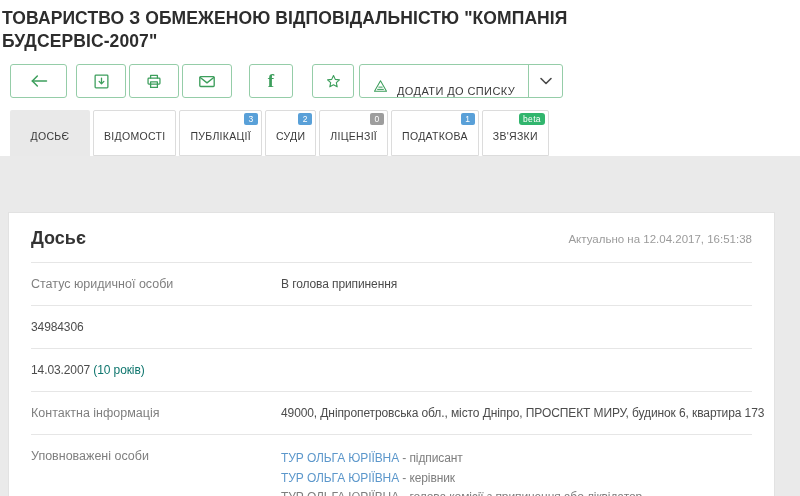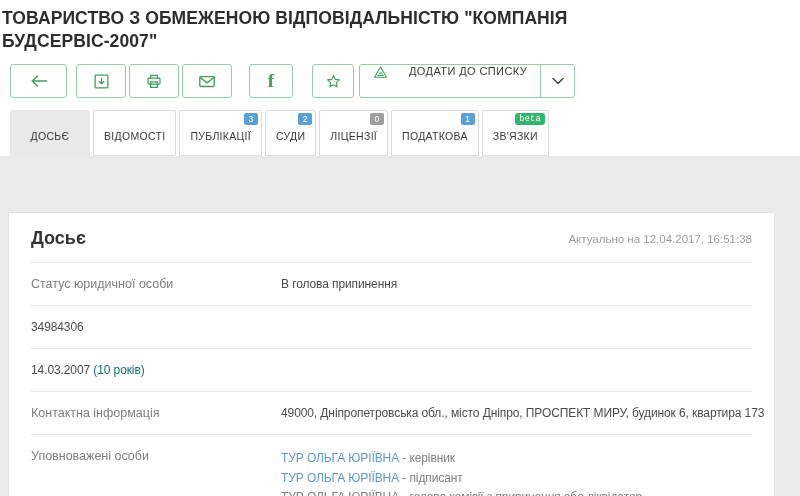--- a/index.html
+++ b/index.html
@@ -24,42 +24,42 @@
   .tbtn svg { display:block; }
   .b-back { width:57px; margin-right:9px; }
   .b-down { width:50px; margin-right:3px; }
   .b-print{ width:50px; margin-right:3px; }
   .b-mail { width:50px; margin-right:17px; }
   .b-fb   { width:44px; margin-right:19px; font-family:"Liberation Serif",serif;
             font-size:19px; font-weight:bold; }
   .b-star { width:42px; margin-right:5px; }
   .add-group { display:flex; align-items:stretch; height:34px;
     border:1px solid var(--button-border); border-radius:3px; background:#fff; }
-  .add-main { display:flex; align-items:flex-start; gap:21px; padding:0 13px;
+  .add-main { display:flex; align-items:flex-end; gap:9px; padding:0 13px;
     cursor:pointer; }
   .add-label { font-size:11px; color:#3a3a3a; letter-spacing:.4px; white-space:nowrap; }
   .add-caret { width:34px; display:flex; align-items:center; justify-content:center;
     border-left:1px solid var(--button-border); cursor:pointer; color:#4a4a4a; }
   
   .tabstrip { margin-top:12px; padding-left:10px; display:flex; gap:3px; height:46px; }
   .tab {
     position:relative; background:#fff; border:1px solid #dcdcdc;
     border-radius:2px 2px 0 0; display:flex; align-items:center; justify-content:center;
     padding:0 10px; cursor:pointer; font-size:10.5px; color:#3a3a3a;
     letter-spacing:.3px; white-space:nowrap;
   }
   .tab .lbl { padding-top:6px; }
   .tab.active { background:#e9e9e9; border:none; min-width:80px; }
   .tab-badge {
     position:absolute; top:2px; right:3px; min-width:14px; padding:1px 4px;
     border-radius:2px; font-size:8.5px; line-height:10px; color:#fff; text-align:center;
   }
   .bg-blue  { background:var(--badge-blue); }
   .bg-gray  { background:var(--badge-gray); }
-  .bg-green { background:var(--badge-green); border-radius:3px;font-family:Liberation Mono, monospace; }
+  .bg-green { background:var(--badge-green); border-radius:3px; }
   
   .gray-section { height:347px; background:#eaeaea; }
   .card {
     margin-left:8px; width:767px; height:291px; position:relative; top:56px;
     background:#fff; border:1px solid #e2e2e2; border-bottom:none; overflow:hidden;
   }
   .card-head { display:flex; justify-content:space-between; align-items:center;
     padding:15px 22px 13px; }
   .card-title { font-size:18px; font-weight:bold; color:#333; }
   .card-date { font-size:11.5px; color:#9b9b9b; }
@@ -198,20 +198,20 @@
       </div>
 
       <div class="row">
         <div class="label">Контактна інформація</div>
         <div class="value">49000, Дніпропетровська обл., місто Дніпро, ПРОСПЕКТ МИРУ, будинок 6, квартира 173</div>
       </div>
 
       <div class="row">
         <div class="label">Уповноважені особи</div>
         <div class="value" style="white-space:normal;">
+          <div class="person-line"><span class="person-link">ТУР ОЛЬГА ЮРІЇВНА</span><span> - підписант</span></div>
           <div class="person-line"><span class="person-link">ТУР ОЛЬГА ЮРІЇВНА</span><span> - керівник</span></div>
-          <div class="person-line"><span class="person-link">ТУР ОЛЬГА ЮРІЇВНА</span><span> - підписант</span></div>
           <div class="person-line"><span>ТУР ОЛЬГА ЮРІЇВНА</span><span> - голова комісії з припинення або ліквідатор</span></div>
         </div>
       </div>
     </div>
   </div>
 </div>
 
 </body></html>

